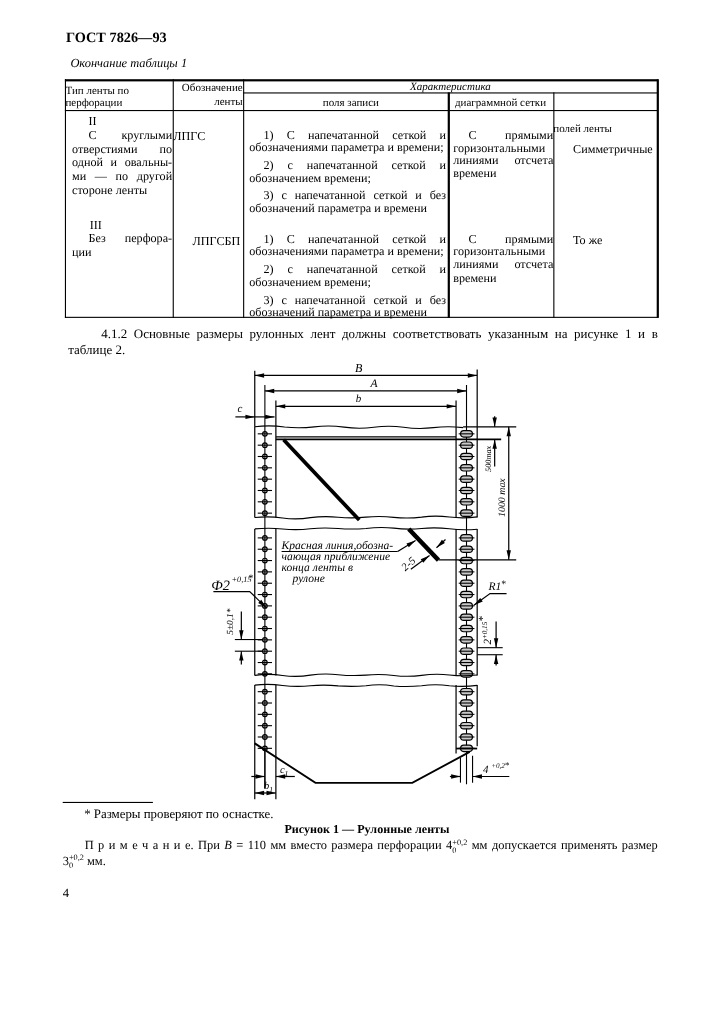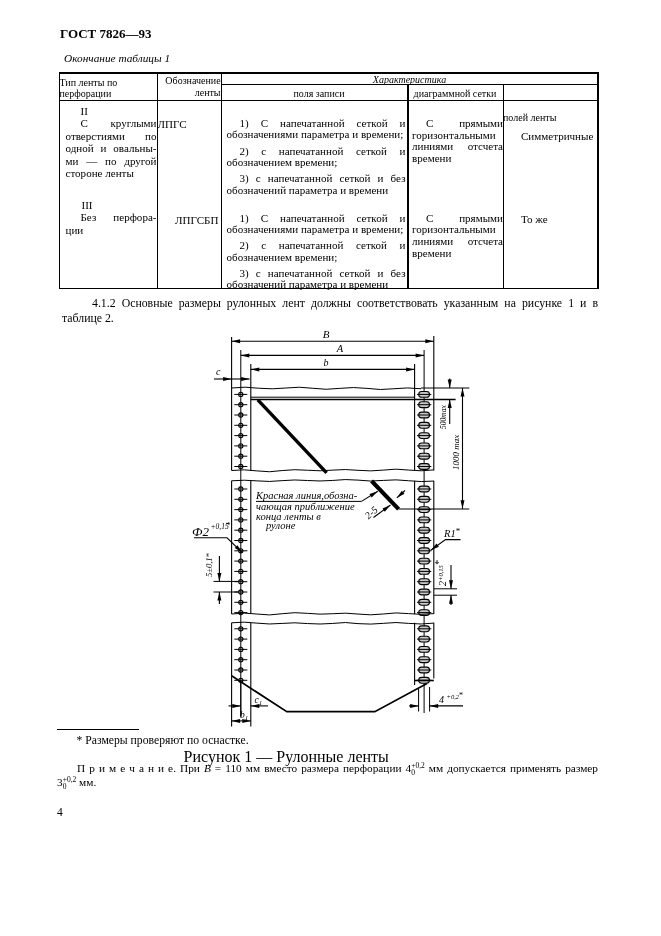--- a/index.html
+++ b/index.html
@@ -426,18 +426,18 @@
       <text class="it" x="439" y="703" font-size="10">4</text>
       <text class="it" x="446.5" y="698.5" font-size="6.5">+0,2</text>
       <text x="459" y="698" font-size="8">*</text>
     </g>
 </svg>
 
 <div class="hl" style="left:57px;top:729.4px;width:82px;height:1px;"></div>
 
 <div class="abs" style="left:76.5px;top:733.6px;font-size:11.7px;">* Размеры проверяют по оснастке.</div>
 
-<div class="abs" style="left:183.6px;top:747.6px;width:300px;text-align:left;font-size:16px;">Рисунок 1 — Рулонные ленты</div>
+<div class="abs" style="left:183.6px;top:747.6px;width:300px;text-align:center;font-size:11px;font-weight:bold;">Рисунок 1 — Рулонные ленты</div>
 
 <div class="abs jl" style="left:77px;top:761.6px;width:521px;font-size:11.3px;">П р и м е ч а н и е.  При <i>В</i> = 110 мм вместо размера перфорации 4<span class="tol"><span>+0,2</span><span>0</span></span>&nbsp;мм допускается применять размер</div>
 <div class="abs" style="left:57px;top:775.8px;font-size:11.3px;">3<span class="tol"><span>+0,2</span><span>0</span></span> мм.</div>
 
 <div class="abs" style="left:57px;top:805.9px;font-size:11.5px;">4</div>
 
 </body></html>

